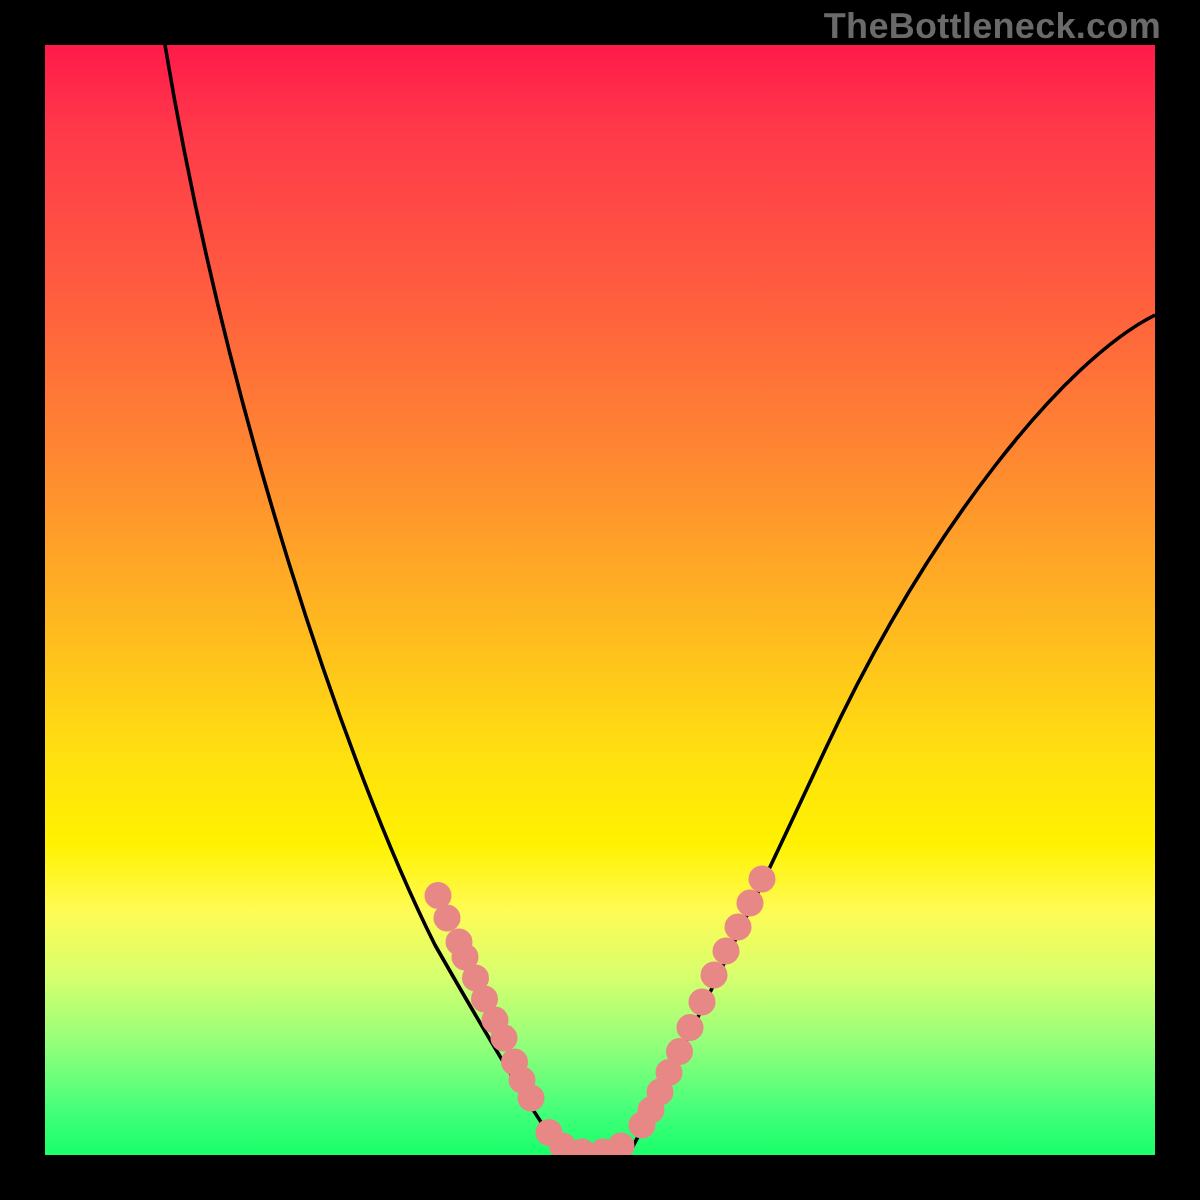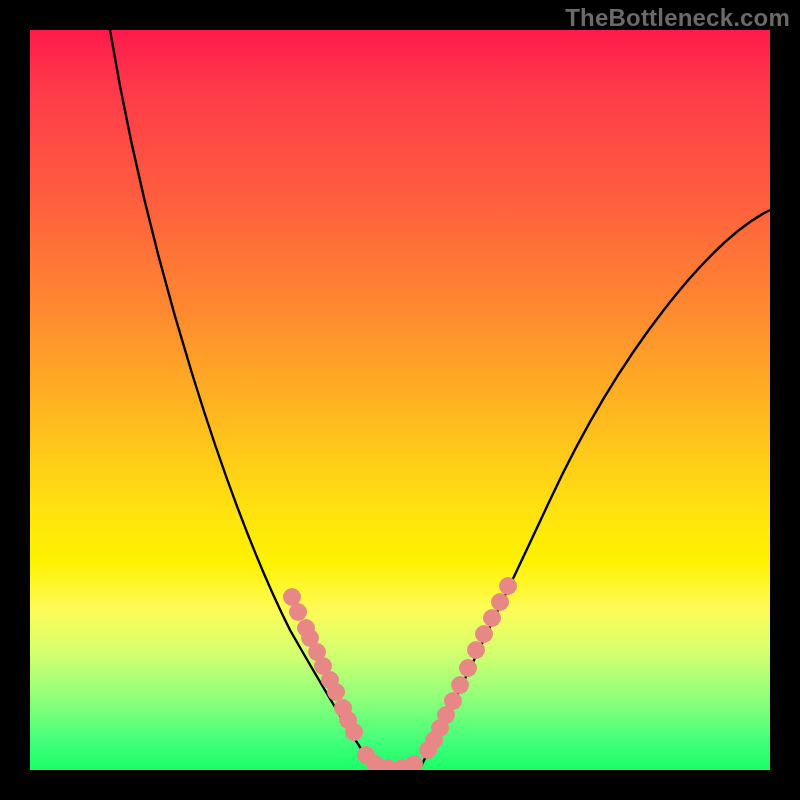--- a/index.html
+++ b/index.html
@@ -34,21 +34,21 @@
       #fffb55 78%,
       #d6ff6e 84%,
       #93ff7a 90%,
       #45ff7a 96%,
       #18ff6a 100%
     );
   }
   .watermark {
     position: absolute;
     top: 4px;
-    right: 10px;
+    right: 26px;
     font-family: Arial, Helvetica, sans-serif;
     font-size: 24px;
     font-weight: 600;
     color: #6a6a6a;
     letter-spacing: 0.2px;
     user-select: none;
   }
   svg.curves {
     position: absolute;
     left: 0;

